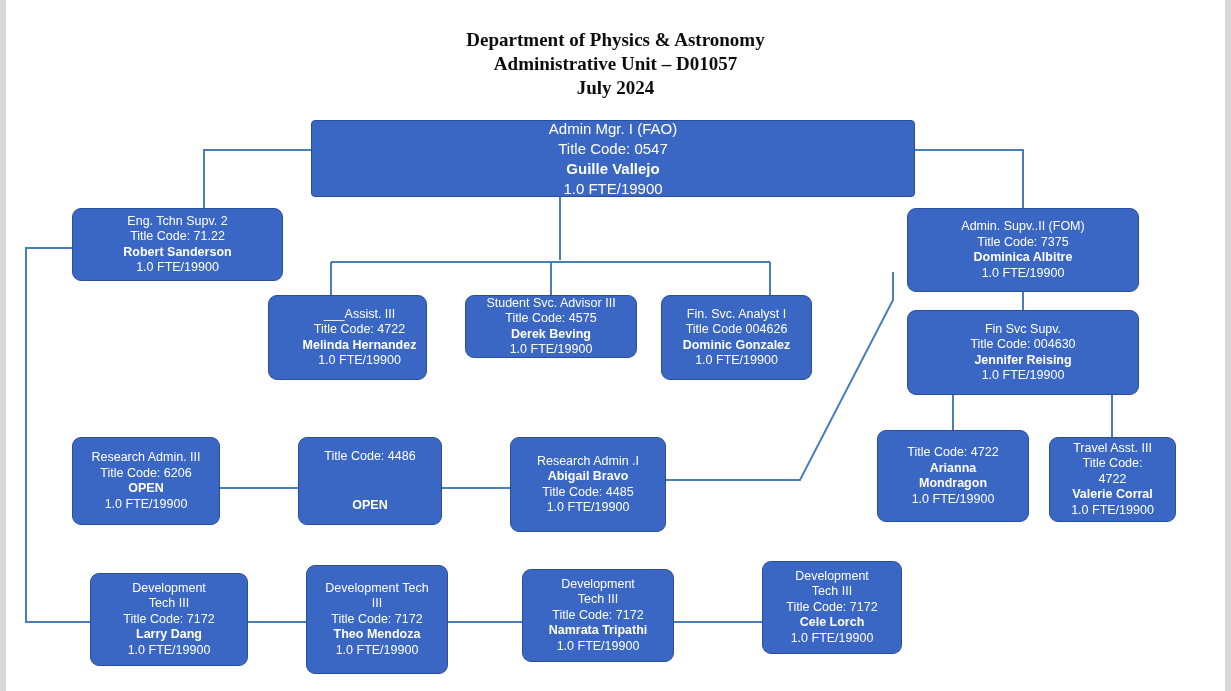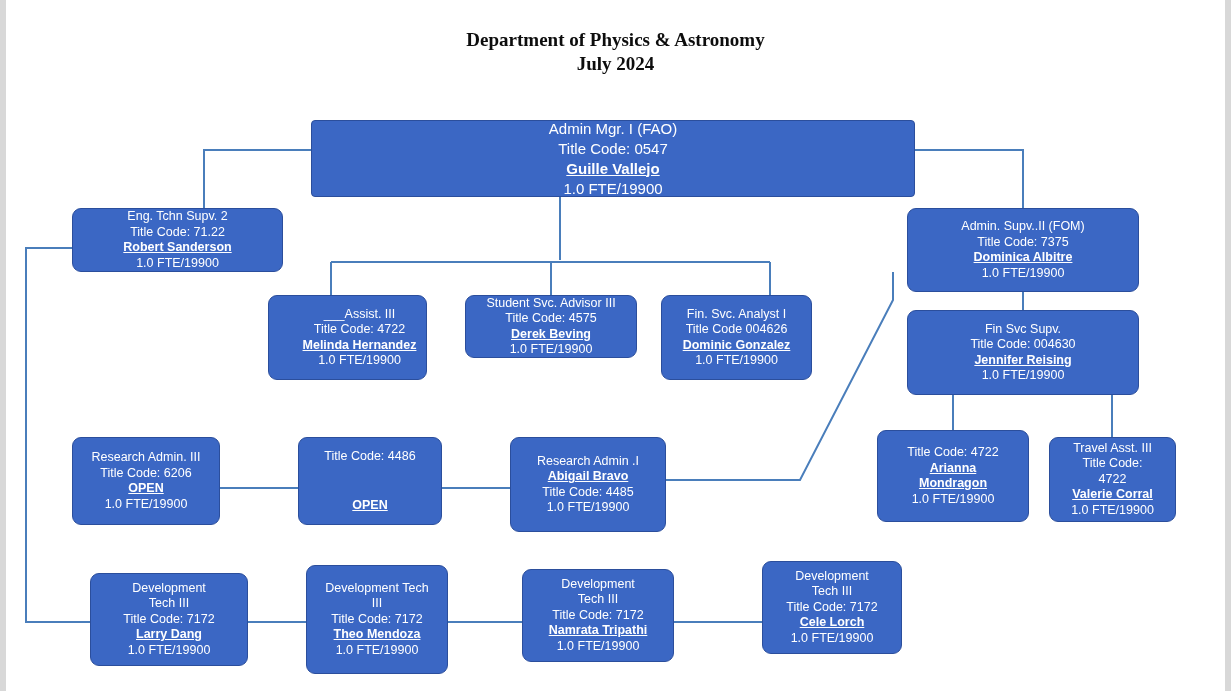--- a/index.html
+++ b/index.html
@@ -58,37 +58,38 @@
     text-align: center;
     display: flex;
     flex-direction: column;
     justify-content: center;
     align-items: center;
     font-size: 12.5px;
     line-height: 15.5px;
     padding: 2px 4px;
   }
   .node .ln { display: block; width: 100%; white-space: pre-line; }
-  .node .bold { font-weight: bold; text-decoration: underline; }
+  .node .bold { font-weight: bold; }
   .node.root {
     font-size: 15px;
     line-height: 20px;
     border-radius: 4px;
   }
 </style>
 </head>
 <body>
 
 <div id="page">
 
   <div class="edge-strip left"></div>
   <div class="edge-strip right"></div>
 
   <div id="title">
     <div>Department of Physics &amp; Astronomy</div>
+    <div>Administrative Unit – D01057</div>
     <div>July 2024</div>
   </div>
 
   <svg id="lines" viewBox="0 0 1231 691" xmlns="http://www.w3.org/2000/svg">
     <g fill="none" stroke="#4a7ebb" stroke-width="2">
 
       <path d="M311,150 L204,150 L204,208"></path>
 
       <path d="M560,197 L560,260"></path>
       <path d="M331,262 L770,262"></path>
@@ -116,21 +117,21 @@
     </g>
   </svg>
 
   <div class="node root" style="left:311px; top:120px; width:604px; height:77px;">
     <span class="ln">Admin Mgr. I (FAO)</span>
     <span class="ln">Title Code: 0547</span>
     <span class="ln bold">Guille Vallejo</span>
     <span class="ln">1.0 FTE/19900</span>
   </div>
 
-  <div class="node" style="left:72px; top:208px; width:211px; height:64px;">
+  <div class="node" style="left:72px; top:208px; width:211px; height:73px;">
     <span class="ln">Eng. Tchn Supv. 2</span>
     <span class="ln">Title Code: 71.22</span>
     <span class="ln bold">Robert Sanderson</span>
     <span class="ln">1.0 FTE/19900</span>
   </div>
 
   <div class="node" style="left:268px; top:295px; width:159px; height:85px;padding-left:28px;">
     <span class="ln">___Assist. III</span>
     <span class="ln">Title Code: 4722</span>
     <span class="ln bold">Melinda Hernandez</span>

